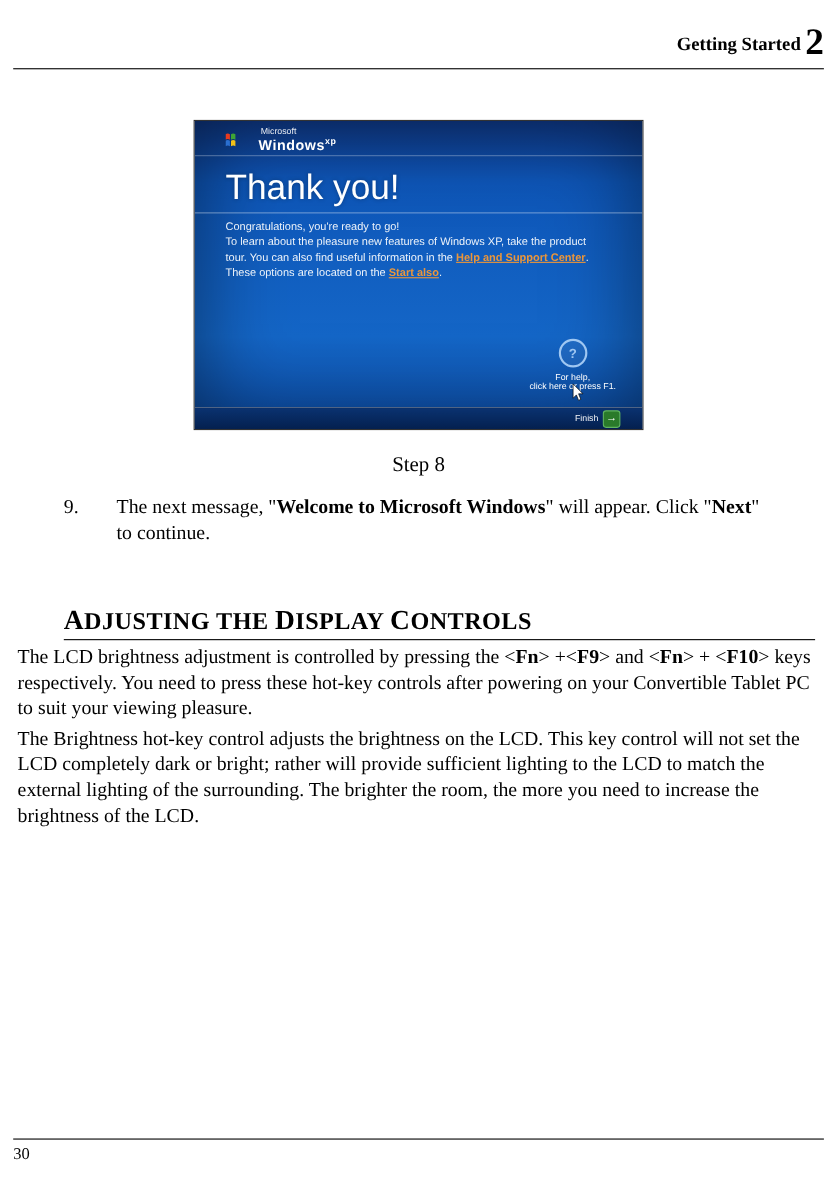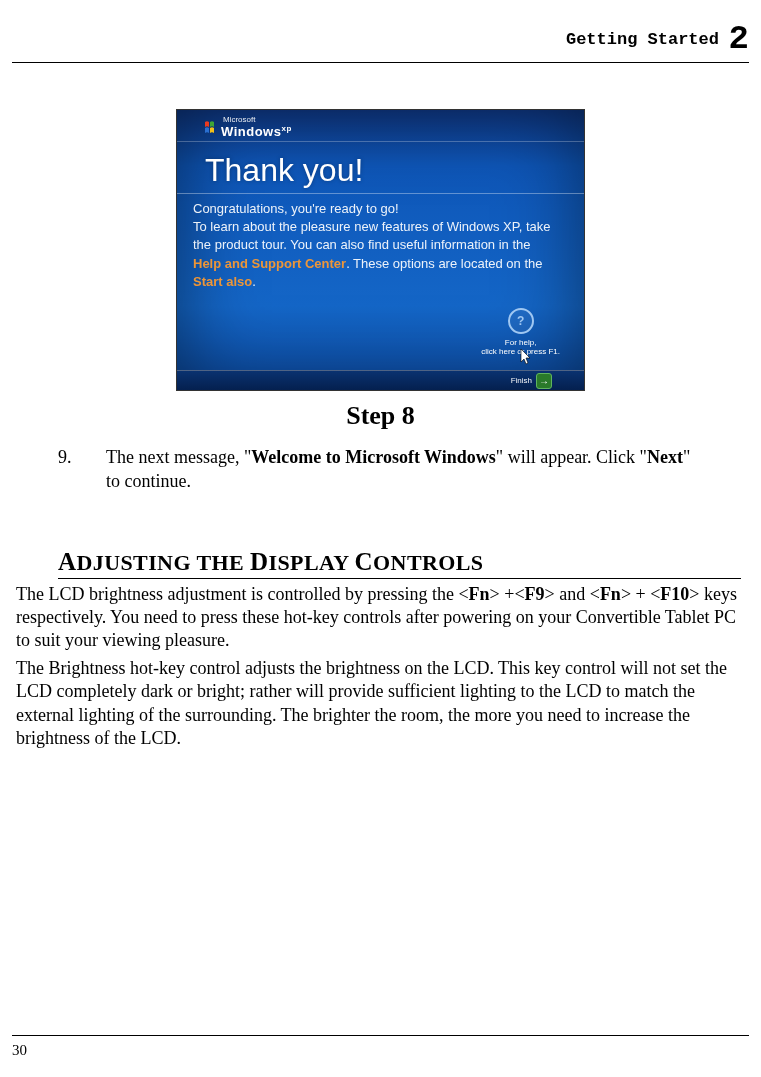--- a/index.html
+++ b/index.html
@@ -17,21 +17,21 @@
     padding: 20px 12px 0 12px;
     box-sizing: border-box;
     height: 100%;
     display: flex;
     flex-direction: column;
   }
   .header {
     border-bottom: 1.5px solid #000;
     text-align: right;
     padding-bottom: 4px;
-    font-family: Liberation Mono, monospace;
+    font-family: Liberation Serif, serif;
   }
   .header-title {
     font-size: 17px;
     font-weight: bold;
   }
   .header-num {
     font-size: 34px;
     font-weight: bold;
     vertical-align: -4px;
   }
@@ -48,21 +48,21 @@
     position: relative;
     font-family: Tahoma, Arial, sans-serif;
     color: #fff;
     text-align: left;
     overflow: hidden;
     box-shadow: inset 0 0 80px rgba(0,0,0,0.5);
   }
   .win-logo-row {
     display: flex;
     align-items: center;
-    gap: 0;
+    gap: 14px;
     padding: 6px 0 2px 28px;
     font-size: 13px;
     border-bottom: 1px solid rgba(255,255,255,0.25);
     margin-bottom: 0;
   }
   .win-flag {
     width: 16px;
     height: 14px;
     display: inline-block;
   }
@@ -73,26 +73,26 @@
   .thankyou {
     font-size: 32px;
     font-weight: normal;
     font-family: Arial, sans-serif;
     padding: 10px 0 4px 28px;
     border-bottom: 1px solid rgba(255,255,255,0.35);
     margin-bottom: 0;
     text-shadow: 0 0 4px rgba(0,0,0,0.3);
   }
   .congrats {
-    font-size: 13px;
-    padding: 6px 30px 0 16px;
+    font-size: 10px;
+    padding: 6px 30px 0 28px;
     line-height: 1.4;
     opacity: 0.92;
   }
-  .congrats .hl { color: #ff9b2e; font-weight: bold; }
+  .congrats .hl { color: #ff9b2e; font-weight: bold; text-decoration: underline; }
   .help-area {
     position: absolute;
     right: 24px;
     bottom: 34px;
     text-align: center;
     font-size: 8px;
     color: #fff;
   }
   .help-circle {
     width: 22px;
@@ -110,21 +110,21 @@
   }
   .bottom-bar {
     position: absolute;
     left: 0; right: 0; bottom: 0;
     height: 20px;
     background: linear-gradient(180deg, #0a3270, #04204f);
     border-top: 1px solid rgba(255,255,255,0.3);
     display: flex;
     align-items: center;
     justify-content: flex-end;
-    padding-right: 32px;
+    padding-right: 20px;
     gap: 4px;
     box-sizing: border-box;
   }
   .finish-btn {
     font-size: 8px;
     color: #fff;
     opacity: 0.95;
   }
   .arrow-btn {
     width: 14px;
@@ -141,23 +141,23 @@
   .cursor-ptr {
     position: absolute;
     right: 52px;
     bottom: 24px;
     width: 12px;
     height: 18px;
     color: #fff;
   }
   .caption {
     text-align: center;
-    font-weight: bold;
-    font-size: 26px;
-    margin-top: 6px;
+    font-weight: normal;
+    font-size: 19px;
+    margin-top: 16px;
     font-family: Georgia, serif;
   }
   .list-block {
     margin: 14px 46px 0 46px;
     font-size: 18px;
     font-family: Georgia, serif;
     line-height: 1.35;
   }
   .list-row {
     display: flex;

